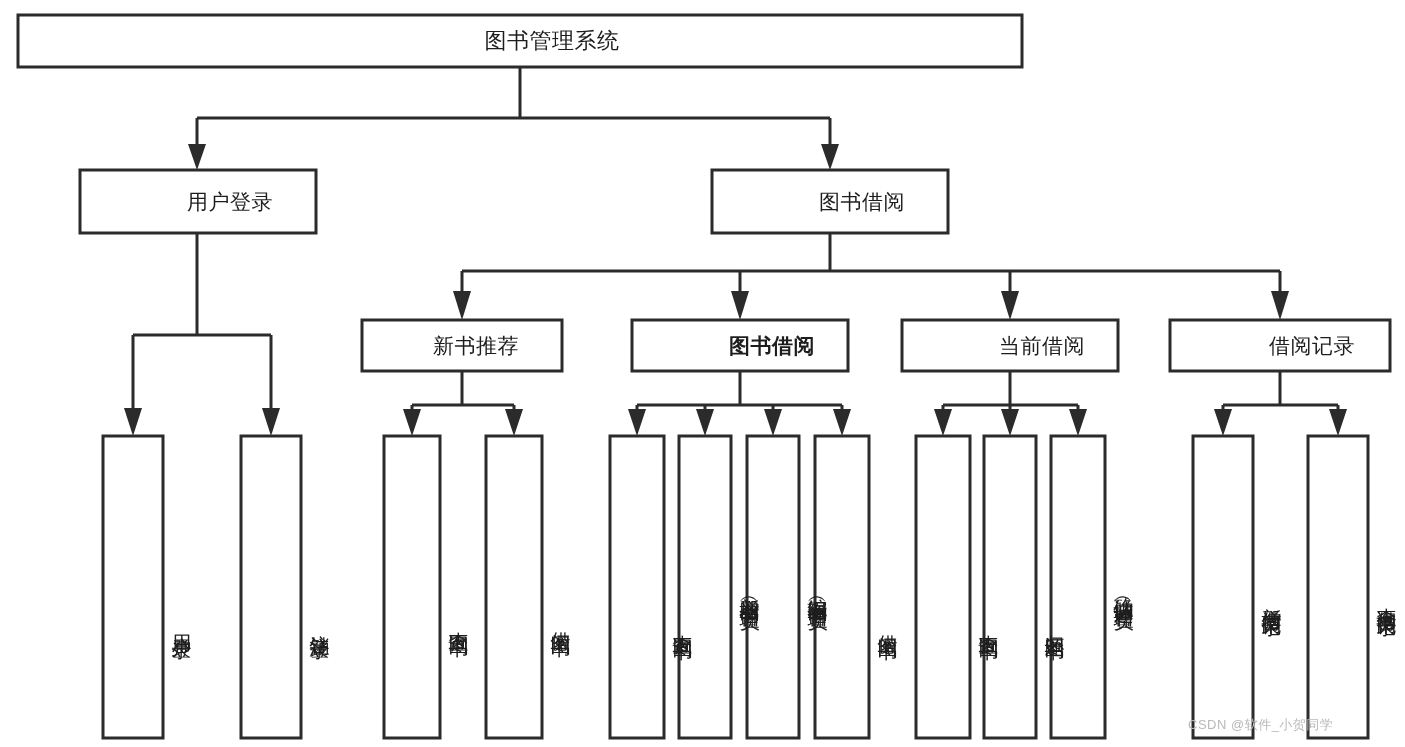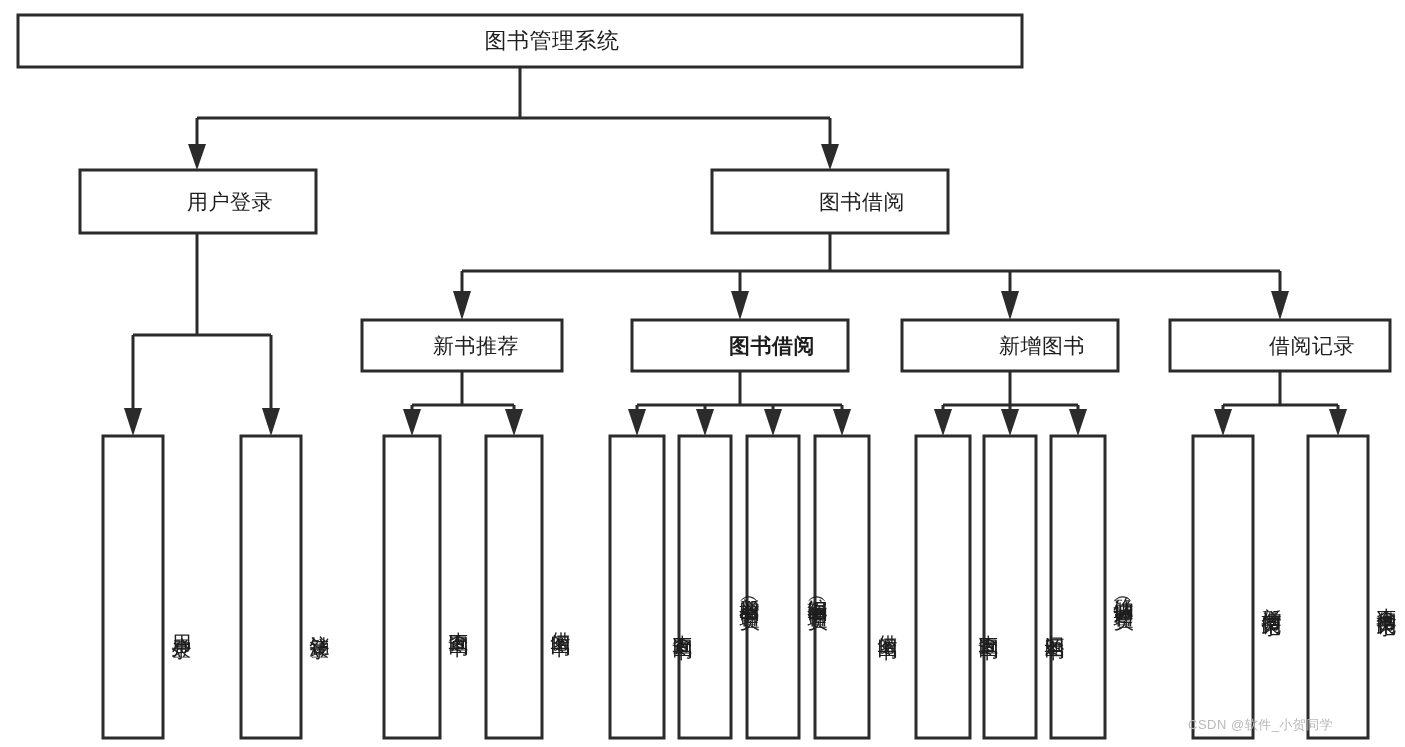--- a/index.html
+++ b/index.html
@@ -181,21 +181,21 @@
     </g>
   </svg>
 
   <div class="node-label label-horizontal label-root" style="left:18px; top:15px; width:1004px; height:52px;">图书管理系统</div>
 
   <div class="node-label label-horizontal" style="left:80px; top:170px; width:236px; height:63px;">用户登录</div>
   <div class="node-label label-horizontal" style="left:712px; top:170px; width:236px; height:63px;">图书借阅</div>
 
   <div class="node-label label-horizontal" style="left:362px; top:320px; width:164px; height:51px;">新书推荐</div>
   <div class="node-label label-horizontal" style="left:632px; top:320px; width:216px; height:51px;font-weight:bold;">图书借阅</div>
-  <div class="node-label label-horizontal" style="left:902px; top:320px; width:216px; height:51px;">新增图书</div>
+  <div class="node-label label-horizontal" style="left:902px; top:320px; width:216px; height:51px;">当前借阅</div>
   <div class="node-label label-horizontal" style="left:1170px; top:320px; width:220px; height:51px;">借阅记录</div>
 
   <div class="node-label label-vertical" style="left:103px; top:436px; width:60px; height:302px; padding-top:72px;">用户登录</div>
   <div class="node-label label-vertical" style="left:241px; top:436px; width:60px; height:302px; padding-top:72px;">注销登录</div>
 
   <div class="node-label label-vertical" style="left:384px; top:436px; width:56px; height:302px; padding-top:66px;">查询图书</div>
   <div class="node-label label-vertical" style="left:486px; top:436px; width:56px; height:302px; padding-top:66px;">借阅图书</div>
 
   <div class="node-label label-vertical" style="left:610px; top:436px; width:54px; height:302px; padding-top:72px;">查询图书</div>
   <div class="node-label label-vertical" style="left:679px; top:436px; width:52px; height:302px; padding-top:8px;">新增图书（管理员）</div>

